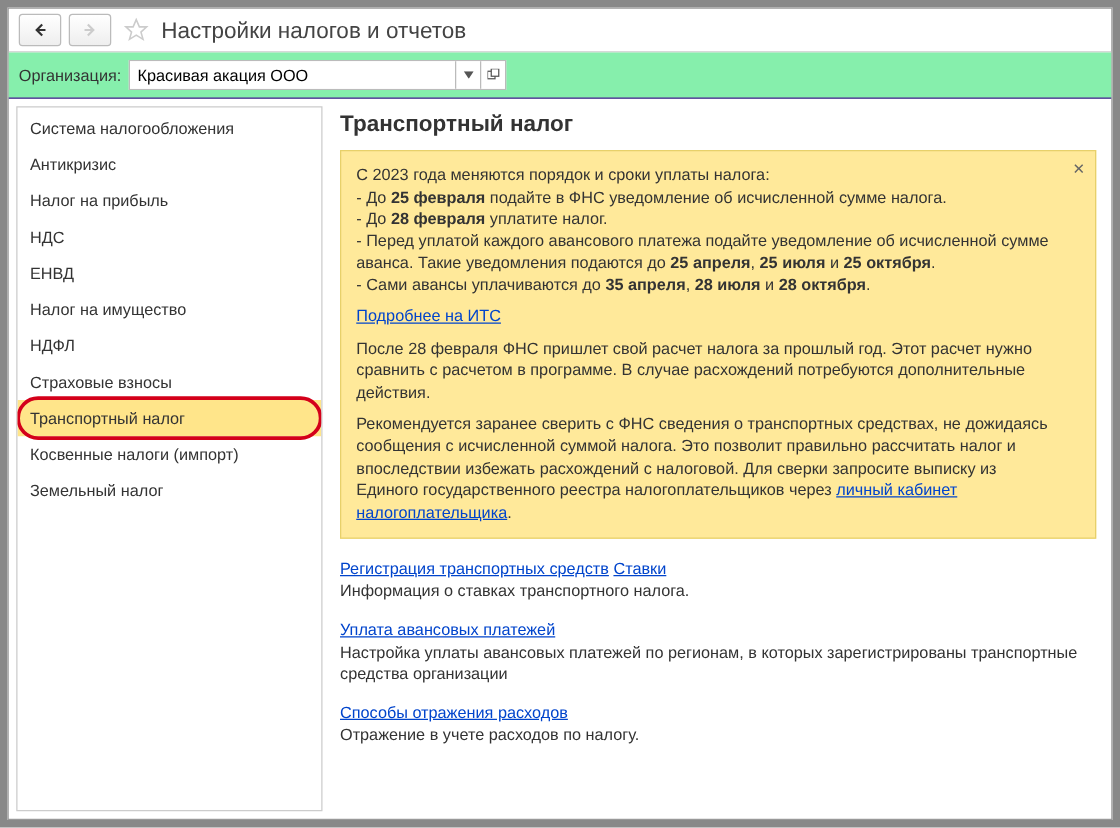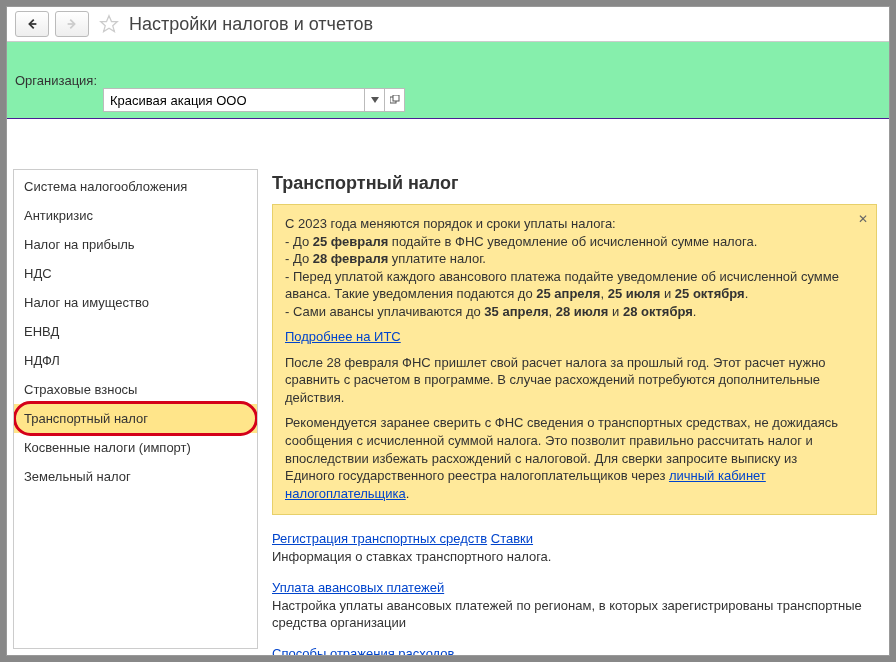--- a/index.html
+++ b/index.html
@@ -59,21 +59,20 @@
   }
   .orglabel {
     font-size: 13px;
   }
   .orgfield {
     display: flex;
     align-items: stretch;
     height: 24px;
     background: #fff;
     border: 1px solid #bbb;
-    margin-top: 40px;
   }
   .orgfield input {
     border: none;
     padding: 0 6px;
     width: 260px;
     font-size: 13px;
     outline: none;
   }
   .orgfield .dd, .orgfield .open {
     width: 20px;
@@ -81,21 +80,20 @@
     display: flex;
     align-items: center;
     justify-content: center;
     cursor: pointer;
     background: #fff;
   }
   .body {
     display: flex;
     flex: 1;
     overflow: hidden;
-    margin-top: 44px;
   }
   .sidebar {
     width: 245px;
     border: 1px solid #ccc;
     margin: 6px 0 6px 6px;
     padding: 2px 0;
     overflow: hidden;
   }
   .sidebar-item {
     padding: 7px 10px;
@@ -210,22 +208,22 @@
       </div>
     </div>
   </div>
 
   <div class="body">
     <div class="sidebar">
       <div class="sidebar-item">Система налогообложения</div>
       <div class="sidebar-item">Антикризис</div>
       <div class="sidebar-item">Налог на прибыль</div>
       <div class="sidebar-item">НДС</div>
+      <div class="sidebar-item">ЕНВД</div>
       <div class="sidebar-item">Налог на имущество</div>
-      <div class="sidebar-item">ЕНВД</div>
       <div class="sidebar-item">НДФЛ</div>
       <div class="sidebar-item">Страховые взносы</div>
       <div class="sidebar-item selected">
         <span>Транспортный налог</span>
         <div class="highlight-ring"></div>
       </div>
       <div class="sidebar-item">Косвенные налоги (импорт)</div>
       <div class="sidebar-item">Земельный налог</div>
     </div>
 

